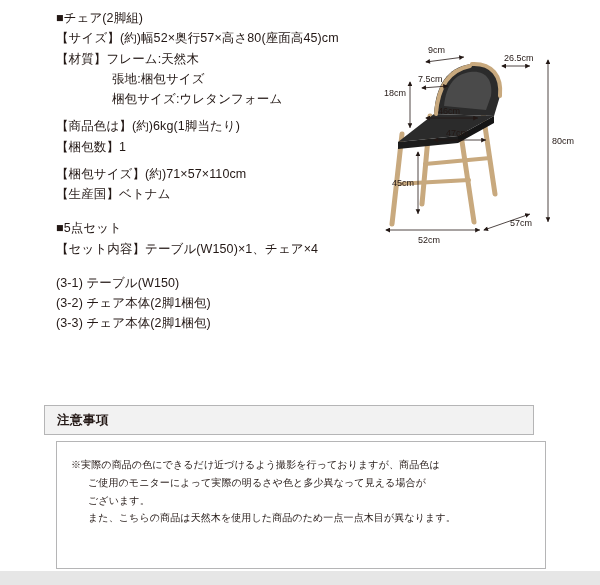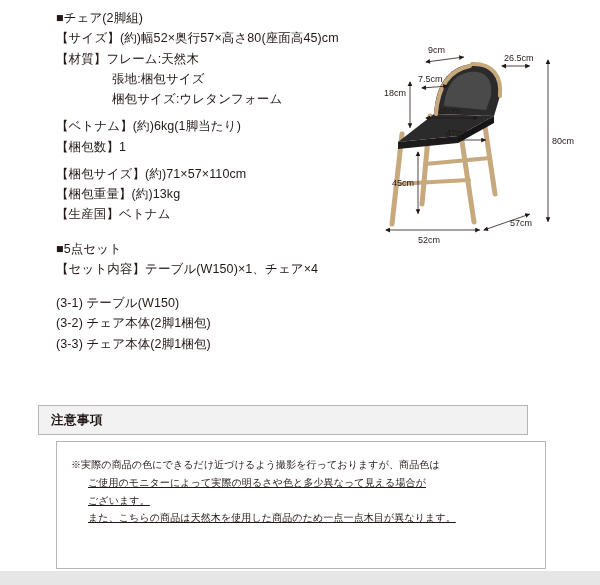--- a/index.html
+++ b/index.html
@@ -46,21 +46,21 @@
     left: 352px;
     top: 44px;
     width: 240px;
     height: 205px;
   }
   .illus svg { display: block; }
 
   
   .notice-head {
     position: absolute;
-    left: 38px;
+    left: 44px;
     top: 405px;
     width: 490px;
     height: 30px;
     border: 1px solid #b5b5b6;
     background: #f2f2f2;
     box-sizing: border-box;
   }
   .notice-head span {
     display: block;
     padding: 6px 0 0 12px;
@@ -76,21 +76,21 @@
     height: 128px;
     border: 1px solid #b5b5b6;
     box-sizing: border-box;
     padding: 14px 14px 0 14px;
     font-size: 10px;
     line-height: 1.78;
     letter-spacing: 0.1px;
   }
   .notice-body .item { white-space: pre-wrap; }
   .notice-body .hang { padding-left: 17px; text-indent: -17px; }
-  .notice-body .sub { padding-left: 17px; text-decoration: underline; }
+  .notice-body .sub { padding-left: 17px; }
 
   
   .bottom-bar {
     position: absolute;
     left: 0;
     bottom: 0;
     width: 600px;
     height: 14px;
     background: #e6e6e6;
   }
@@ -100,25 +100,24 @@
 
 <div class="page">
 
   <div class="spec">
     <div class="line">■チェア(2脚組)</div>
     <div class="line">【サイズ】(約)幅52×奥行57×高さ80(座面高45)cm</div>
     <div class="line">【材質】フレーム:天然木</div>
     <div class="line indent">張地:梱包サイズ</div>
     <div class="line indent">梱包サイズ:ウレタンフォーム</div>
     <div class="gap-s"></div>
-    <div class="line">【ベトナム】(約)6kg(1脚当たり)</div>
+    <div class="line">【商品色は】(約)6kg(1脚当たり)</div>
     <div class="line">【梱包数】1</div>
     <div class="gap-s"></div>
     <div class="line">【梱包サイズ】(約)71×57×110cm</div>
-    <div class="line">【梱包重量】(約)13kg</div>
     <div class="line">【生産国】ベトナム</div>
     <div class="gap-m"></div>
     <div class="line">■5点セット</div>
     <div class="line">【セット内容】テーブル(W150)×1、チェア×4</div>
     <div class="gap-m"></div>
     <div class="line">(3-1) テーブル(W150)</div>
     <div class="line">(3-2) チェア本体(2脚1梱包)</div>
     <div class="line">(3-3) チェア本体(2脚1梱包)</div>
   </div>
 

